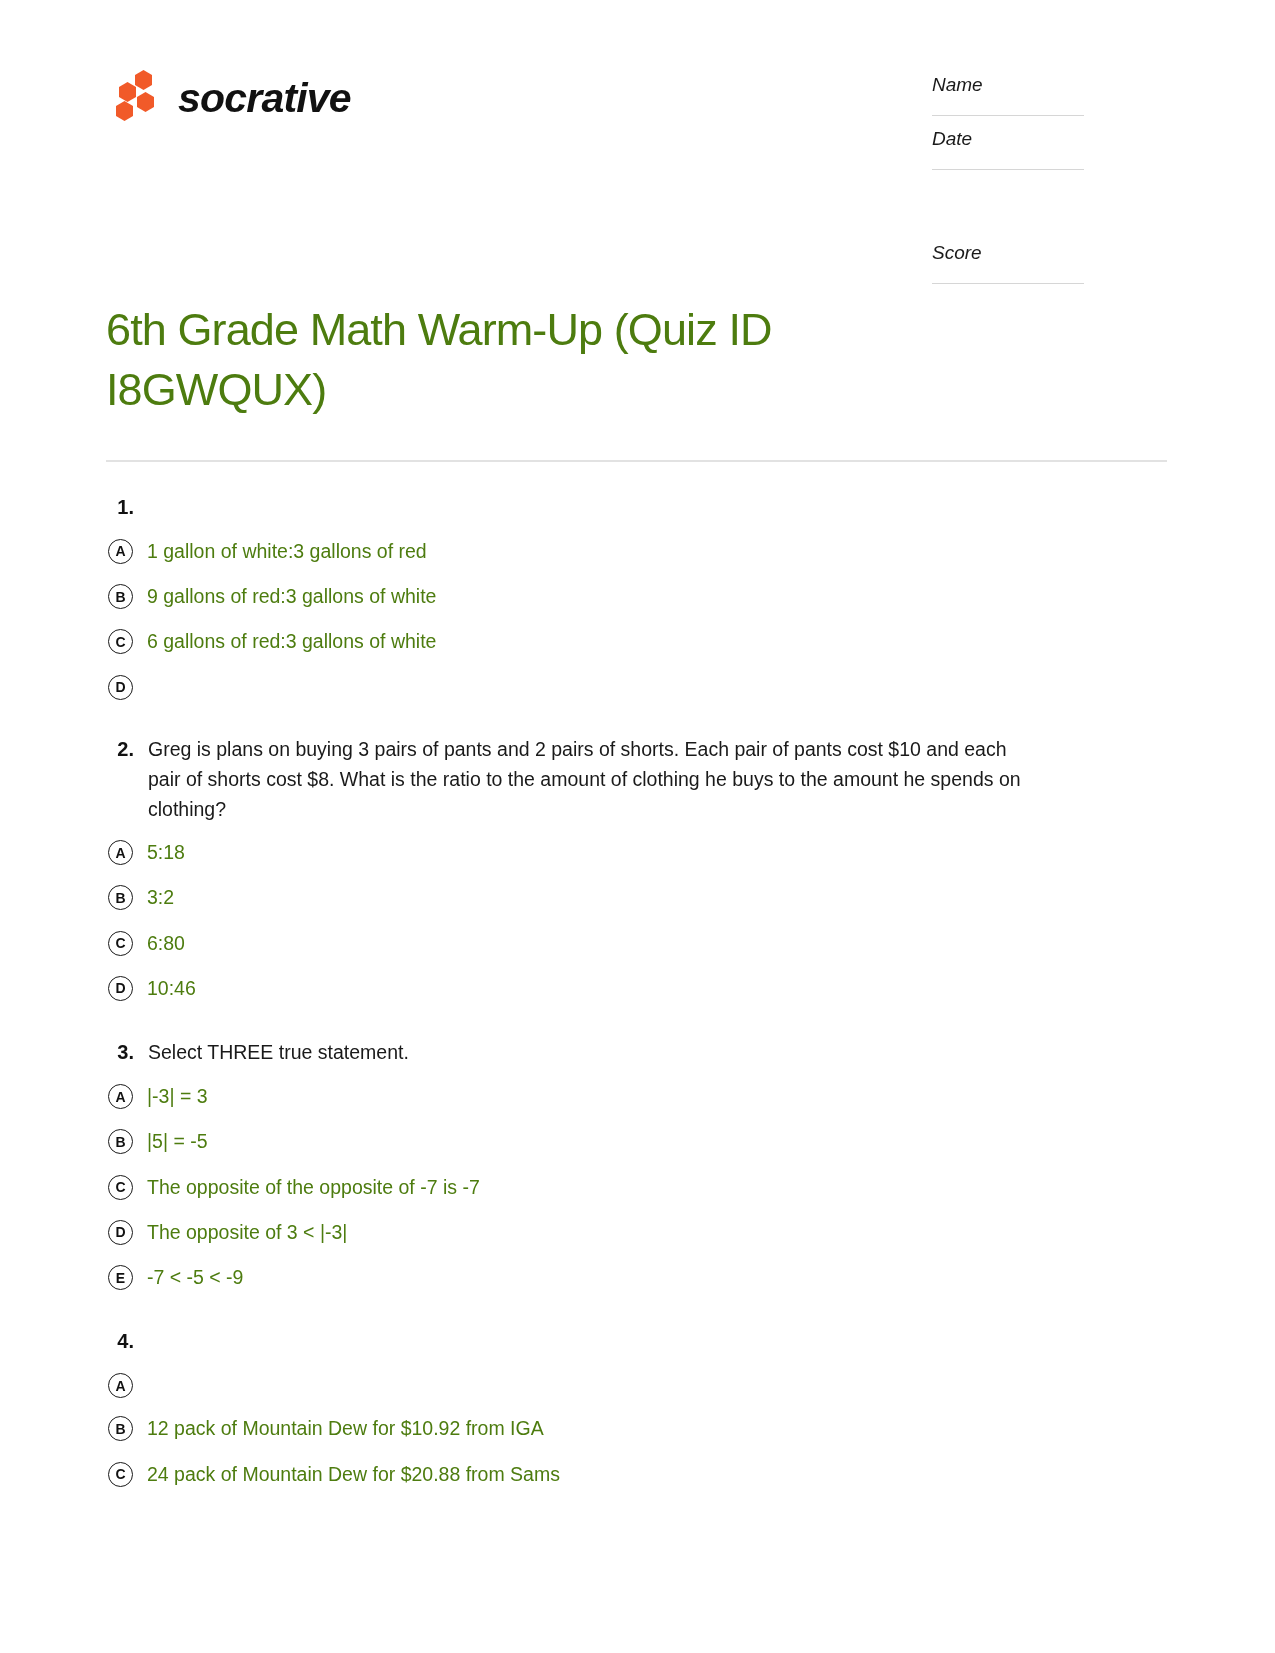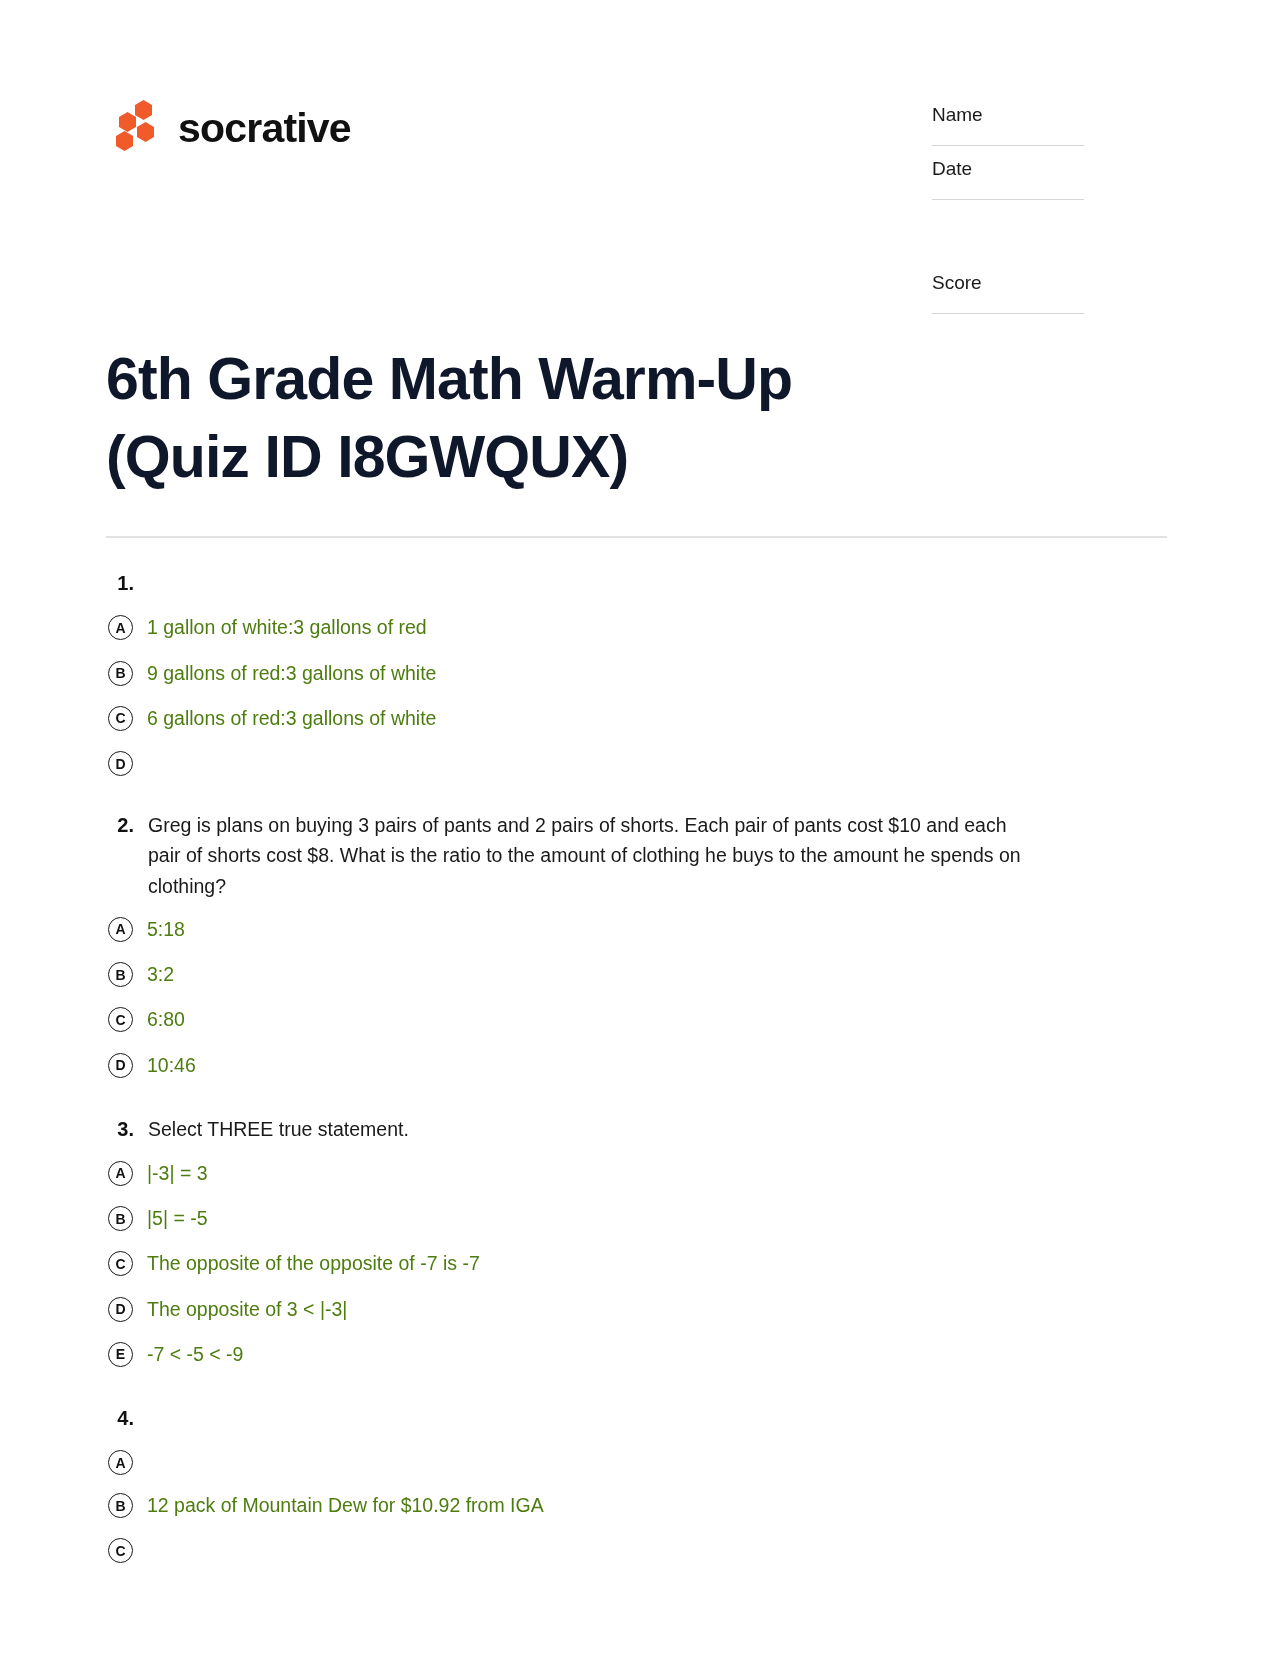--- a/index.html
+++ b/index.html
@@ -21,21 +21,22 @@
     min-height: 1653px;
     padding: 0;
     position: relative;
   }
 
   
   .header {
     display: flex;
     align-items: flex-start;
     justify-content: space-between;
-    padding: 92px 108px 0 106px;
+    padding: 62px 108px 0 106px;
+    font-style: italic;
   }
   .brand {
     display: flex;
     align-items: center;
     gap: 16px;
     padding-top: 8px;
   }
   .brand-mark {
     width: 56px;
     height: 56px;
@@ -74,25 +75,25 @@
     height: 20px;
   }
   .meta-spacer { height: 60px; }
 
   
   .title-wrap {
     padding: 0 108px 0 106px;
     margin-top: -26px;
   }
   .title {
-    font-size: 59px;
-    font-weight: 700;
+    font-size: 45px;
+    font-weight: 400;
     line-height: 1.33;
     letter-spacing: -0.9px;
-    color: #0f172a;
+    color: #4d7c0f;
     max-width: 730px;
   }
   .rule {
     margin: 40px 108px 0 106px;
     border-top: 2px solid #e2e2e2;
   }
 
   
   .questions {
     padding: 30px 100px 0 108px;
@@ -277,18 +278,19 @@
         <div class="options">
           <div class="option">
             <div class="opt-bubble">A</div>
           </div>
           <div class="option">
             <div class="opt-bubble">B</div>
             <div class="opt-text">12 pack of Mountain Dew for $10.92 from IGA</div>
           </div>
           <div class="option">
             <div class="opt-bubble">C</div>
+            <div class="opt-text">24 pack of Mountain Dew for $20.88 from Sams</div>
           </div>
         </div>
       </div>
     </div>
 
 </div>
 
 </body></html>

